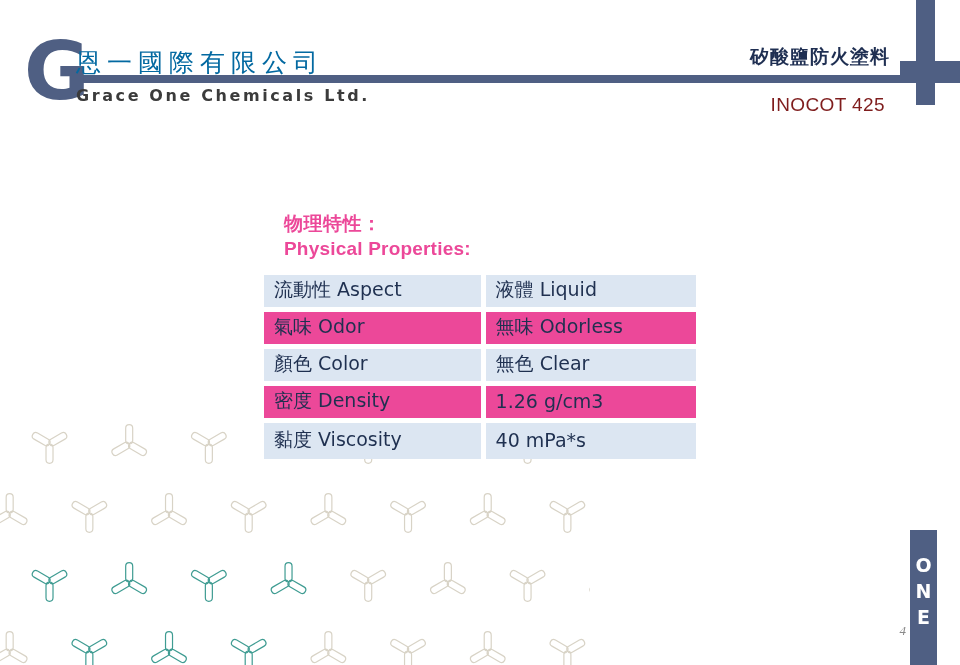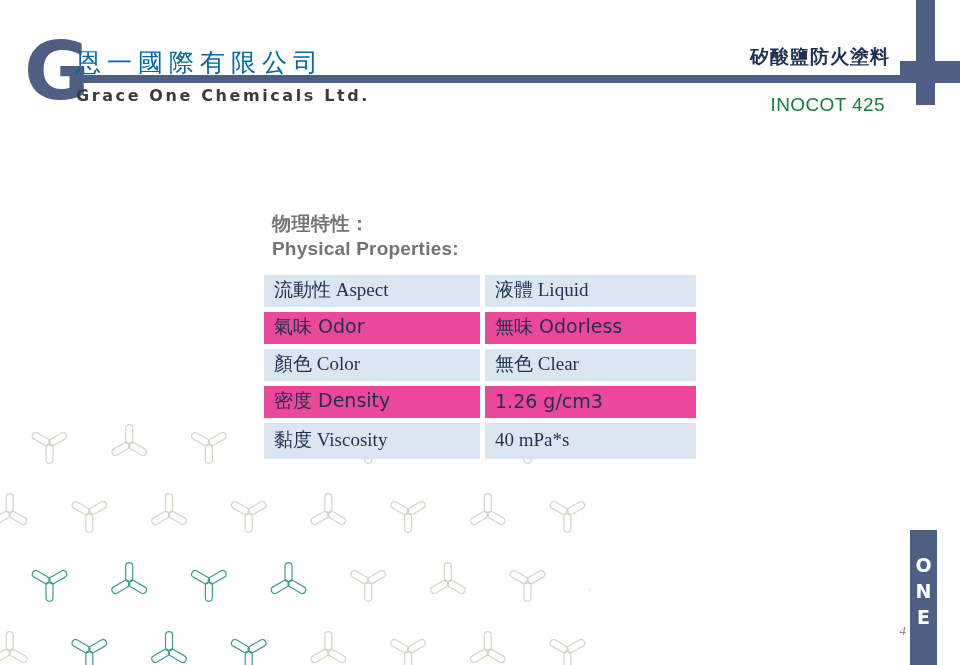--- a/index.html
+++ b/index.html
@@ -107,30 +107,30 @@
     color: #1f2f52;
     white-space: nowrap;
   }
   #product-code {
     position: absolute;
     right: 75px;
     top: 94px;
     font-family: "Liberation Sans", sans-serif;
     font-size: 19px;
     letter-spacing: 0.4px;
-    color: #15803d;
+    color: #7f1d1d;
     white-space: nowrap;
   }
 
   
   #section-heading {
     position: absolute;
-    left: 272px;
+    left: 284px;
     top: 211px;
-    color: #737373;
+    color: #ec4899;
   }
   #section-heading .cn {
     font-family: "DejaVu Sans", sans-serif;
     font-weight: bold;
     font-size: 19px;
     line-height: 25px;
     letter-spacing: 0.5px;
   }
   #section-heading .en {
     font-family: "Liberation Sans", sans-serif;
@@ -153,21 +153,21 @@
     font-size: 19px;
     color: #1f3050;
     vertical-align: middle;
     padding: 2px 0 4px 10px;
     border-bottom: 5px solid #ffffff;
     font-family: "DejaVu Sans", "Liberation Sans", sans-serif;
     white-space: nowrap;
   }
   #props-table td.c1 { width: 217px; border-right: 5px solid #ffffff; }
   #props-table td.c2 { width: 210px; }
-  #props-table tr.light td { background: #dce6f2; font-family: Liberation Serif, serif; }
+  #props-table tr.light td { background: #dce6f2; }
   #props-table tr.dark  td { background: #ec4899; }
   #props-table tr:last-child td { border-bottom: none; }
 
   
   #one-bar {
     position: absolute;
     left: 910px;
     top: 530px;
     width: 27px;
     height: 135px;

